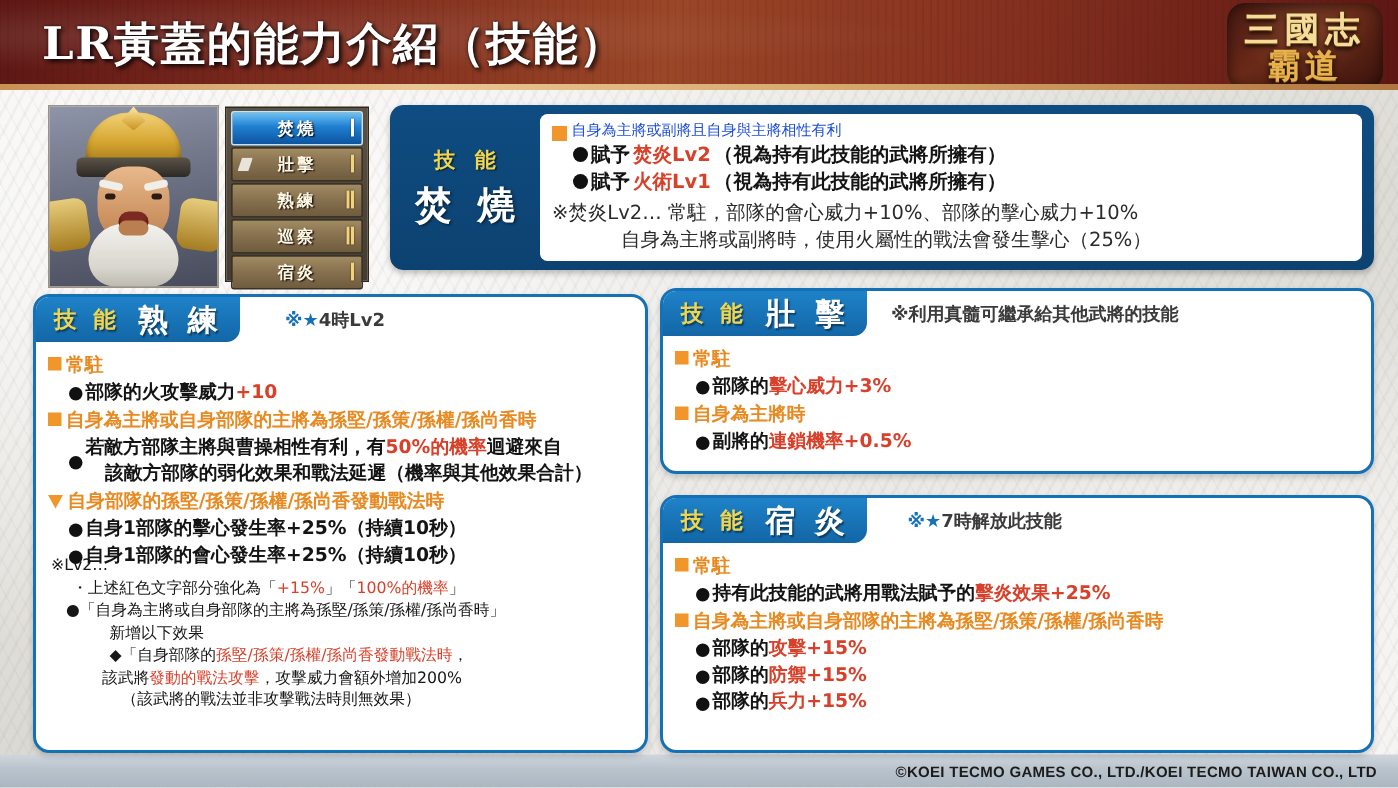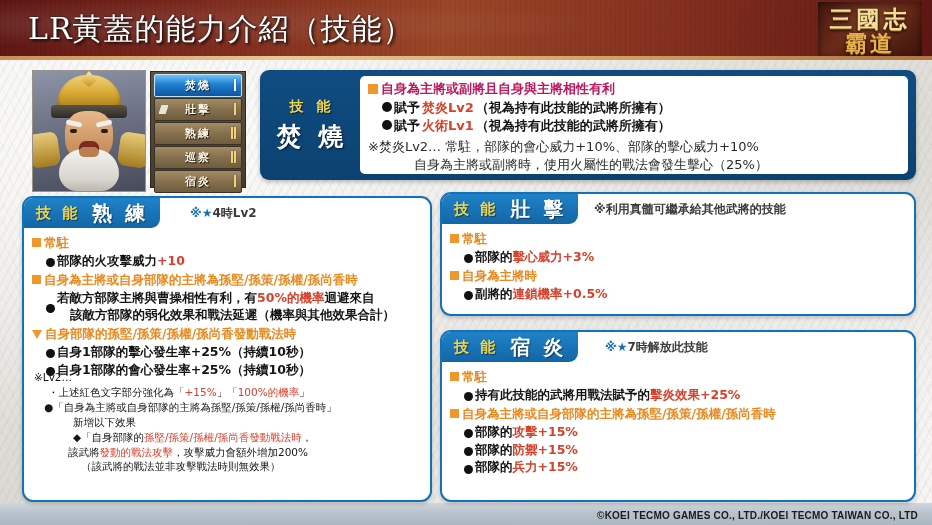--- a/index.html
+++ b/index.html
@@ -44,29 +44,29 @@
     content:"";position:absolute;inset:0;
     background:repeating-linear-gradient(90deg, rgba(0,0,0,.10) 0 1px, rgba(255,255,255,0) 1px 5px);
     opacity:.55;
   }
   .header:after{
     content:"";position:absolute;left:0;bottom:0;width:932px;height:4px;
     background:linear-gradient(90deg,#c98f55,#e9c793 30%,#d6a86c 60%,#b0763f);
   }
   .header-title{
     position:absolute;left:28px;top:9px;
-    font-size:30px;font-weight:normal;color:#ffffff;letter-spacing:1px;
+    font-size:30px;font-weight:bold;color:#ffffff;letter-spacing:1px;
     font-family:"DejaVu Serif","Liberation Serif",serif;
     text-shadow:2px 2px 3px rgba(0,0,0,.75), 0 0 2px rgba(0,0,0,.8);
     white-space:nowrap;
   }
   
   .logo{
     position:absolute;right:10px;top:2px;width:104px;height:58px;
-    border-radius:0;
+    border-radius:12px;
     background:
       radial-gradient(ellipse at 50% 30%, rgba(255,220,160,.12) 0%, rgba(0,0,0,0) 60%),
       linear-gradient(150deg,#4a1a12 0%,#6b2a18 45%,#3c140e 100%);
     box-shadow:inset 0 0 10px rgba(0,0,0,.6);
     overflow:hidden;
   }
   .logo-main{
     position:absolute;left:6px;top:2px;width:92px;text-align:center;
     font-family:"DejaVu Serif","Liberation Serif",serif;
     font-size:23px;font-weight:bold;letter-spacing:4px;
@@ -254,21 +254,21 @@
     display:inline-block;width:9px;height:9px;border-radius:50%;
     background:#111;margin-top:3px;flex:0 0 auto;
   }
   .eff .cont{white-space:nowrap;}
   .eff .wrap2{margin-left:13px;display:block;}
   .hl{color:#d8402a;}
 
   
   .f-cond{
     display:flex;align-items:flex-start;gap:3px;
-    font-size:13px;font-weight:bold;color:#be185d;line-height:1.3;white-space:nowrap;
+    font-size:10px;font-weight:normal;color:#1d4ed8;line-height:1.3;white-space:nowrap;
   }
   .f-cond .mk-sq{display:inline-block;width:10px;height:10px;background:#f0962a;margin-top:3px;flex:0 0 auto;}
   .f-eff{
     display:flex;align-items:flex-start;gap:2px;margin-left:14px;margin-top:1px;
     font-size:13px;font-weight:bold;color:#141414;line-height:1.32;white-space:nowrap;
   }
   .f-eff .dot{display:inline-block;width:10px;height:10px;border-radius:50%;background:#111;margin-top:3px;flex:0 0 auto;}
   .f-note{
     margin-top:4px;font-size:13px;color:#2b2b2b;line-height:1.35;white-space:nowrap;
   }

